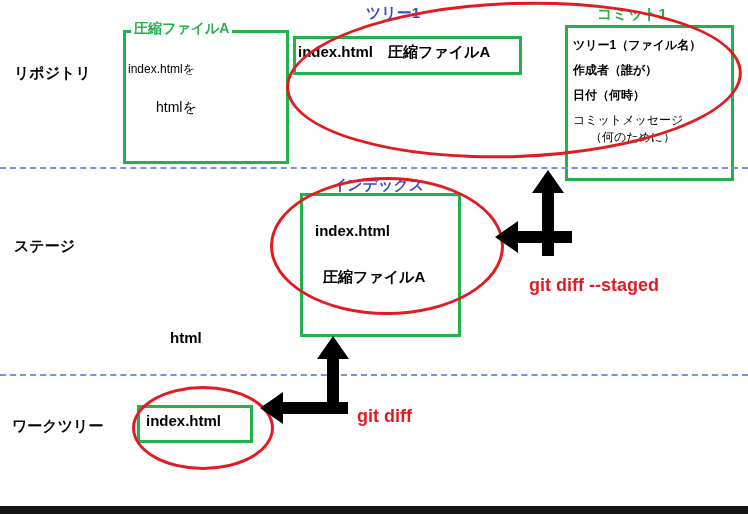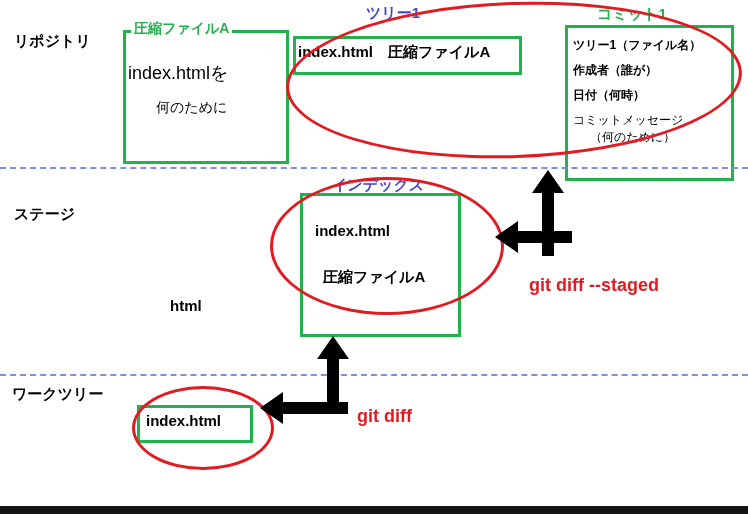--- a/index.html
+++ b/index.html
@@ -1,21 +1,21 @@
 <!DOCTYPE html>
 <html style="--box-green: #22b14c; --title-blue: #3f48cc; --highlight-red: #e21b23; --separator-blue: #7b8fe4;"><head>
 <meta charset="utf-8">
 <style>
   html, body { margin: 0; padding: 0; background: #ffffff; }
   .canvas {
     position: relative; width: 748px; height: 514px; background: #ffffff;
     overflow: hidden; color: #000;
     font-family: "Liberation Sans", "DejaVu Sans", sans-serif;
   }
-  .section-label { position: absolute; font-size: 15px; font-weight: bold; white-space: nowrap; }
+  .section-label { position: absolute; font-size: 15px; font-weight: bold; white-space: nowrap; margin-top: 32px; }
   .gbox { position: absolute; border: 3px solid var(--box-green, #22b14c); }
   .legend {
     position: absolute; font-size: 14px; font-weight: bold; background: #fff;
     padding: 0 3px; white-space: nowrap;
   }
   .free-title { position: absolute; font-size: 15px; font-weight: bold; white-space: nowrap; }
   .blue  { color: var(--title-blue, #3f48cc); }
   .green { color: var(--box-green, #22b14c); }
   .box-line { position: absolute; white-space: nowrap; }
   .dash-line {
@@ -36,22 +36,22 @@
 </head>
 <body>
 
 <div class="canvas">
 
   <div class="section-label" style="left:14px; top:32px">リポジトリ</div>
   <div class="section-label" style="left:14px; top:205px">ステージ</div>
   <div class="section-label" style="left:12px; top:385px">ワークツリー</div>
 
   <div class="gbox" style="left:123px; top:30px; width:160px; height:128px">
-    <div class="box-line" style="left:2px; top:28px; font-size:18px">index.htmlを</div>
-    <div class="box-line" style="left:30px; top:66px; font-size:14px">何のために</div>
+    <div class="box-line" style="left:2px; top:28px; font-size:12px">index.htmlを</div>
+    <div class="box-line" style="left:30px; top:66px; font-size:14px">htmlを</div>
   </div>
   <div class="legend green" style="left:131px; top:20px">圧縮ファイルA</div>
 
   <div class="free-title blue" style="left:366px; top:4px">ツリー1</div>
   <div class="gbox" style="left:293px; top:36px; width:223px; height:33px">
     <div class="box-line" style="left:2px; top:4px; font-size:15px; font-weight:bold">index.html　圧縮ファイルA</div>
   </div>
 
   <div class="free-title green" style="left:597px; top:5px">コミット1</div>
   <div class="gbox" style="left:565px; top:25px; width:163px; height:150px">

